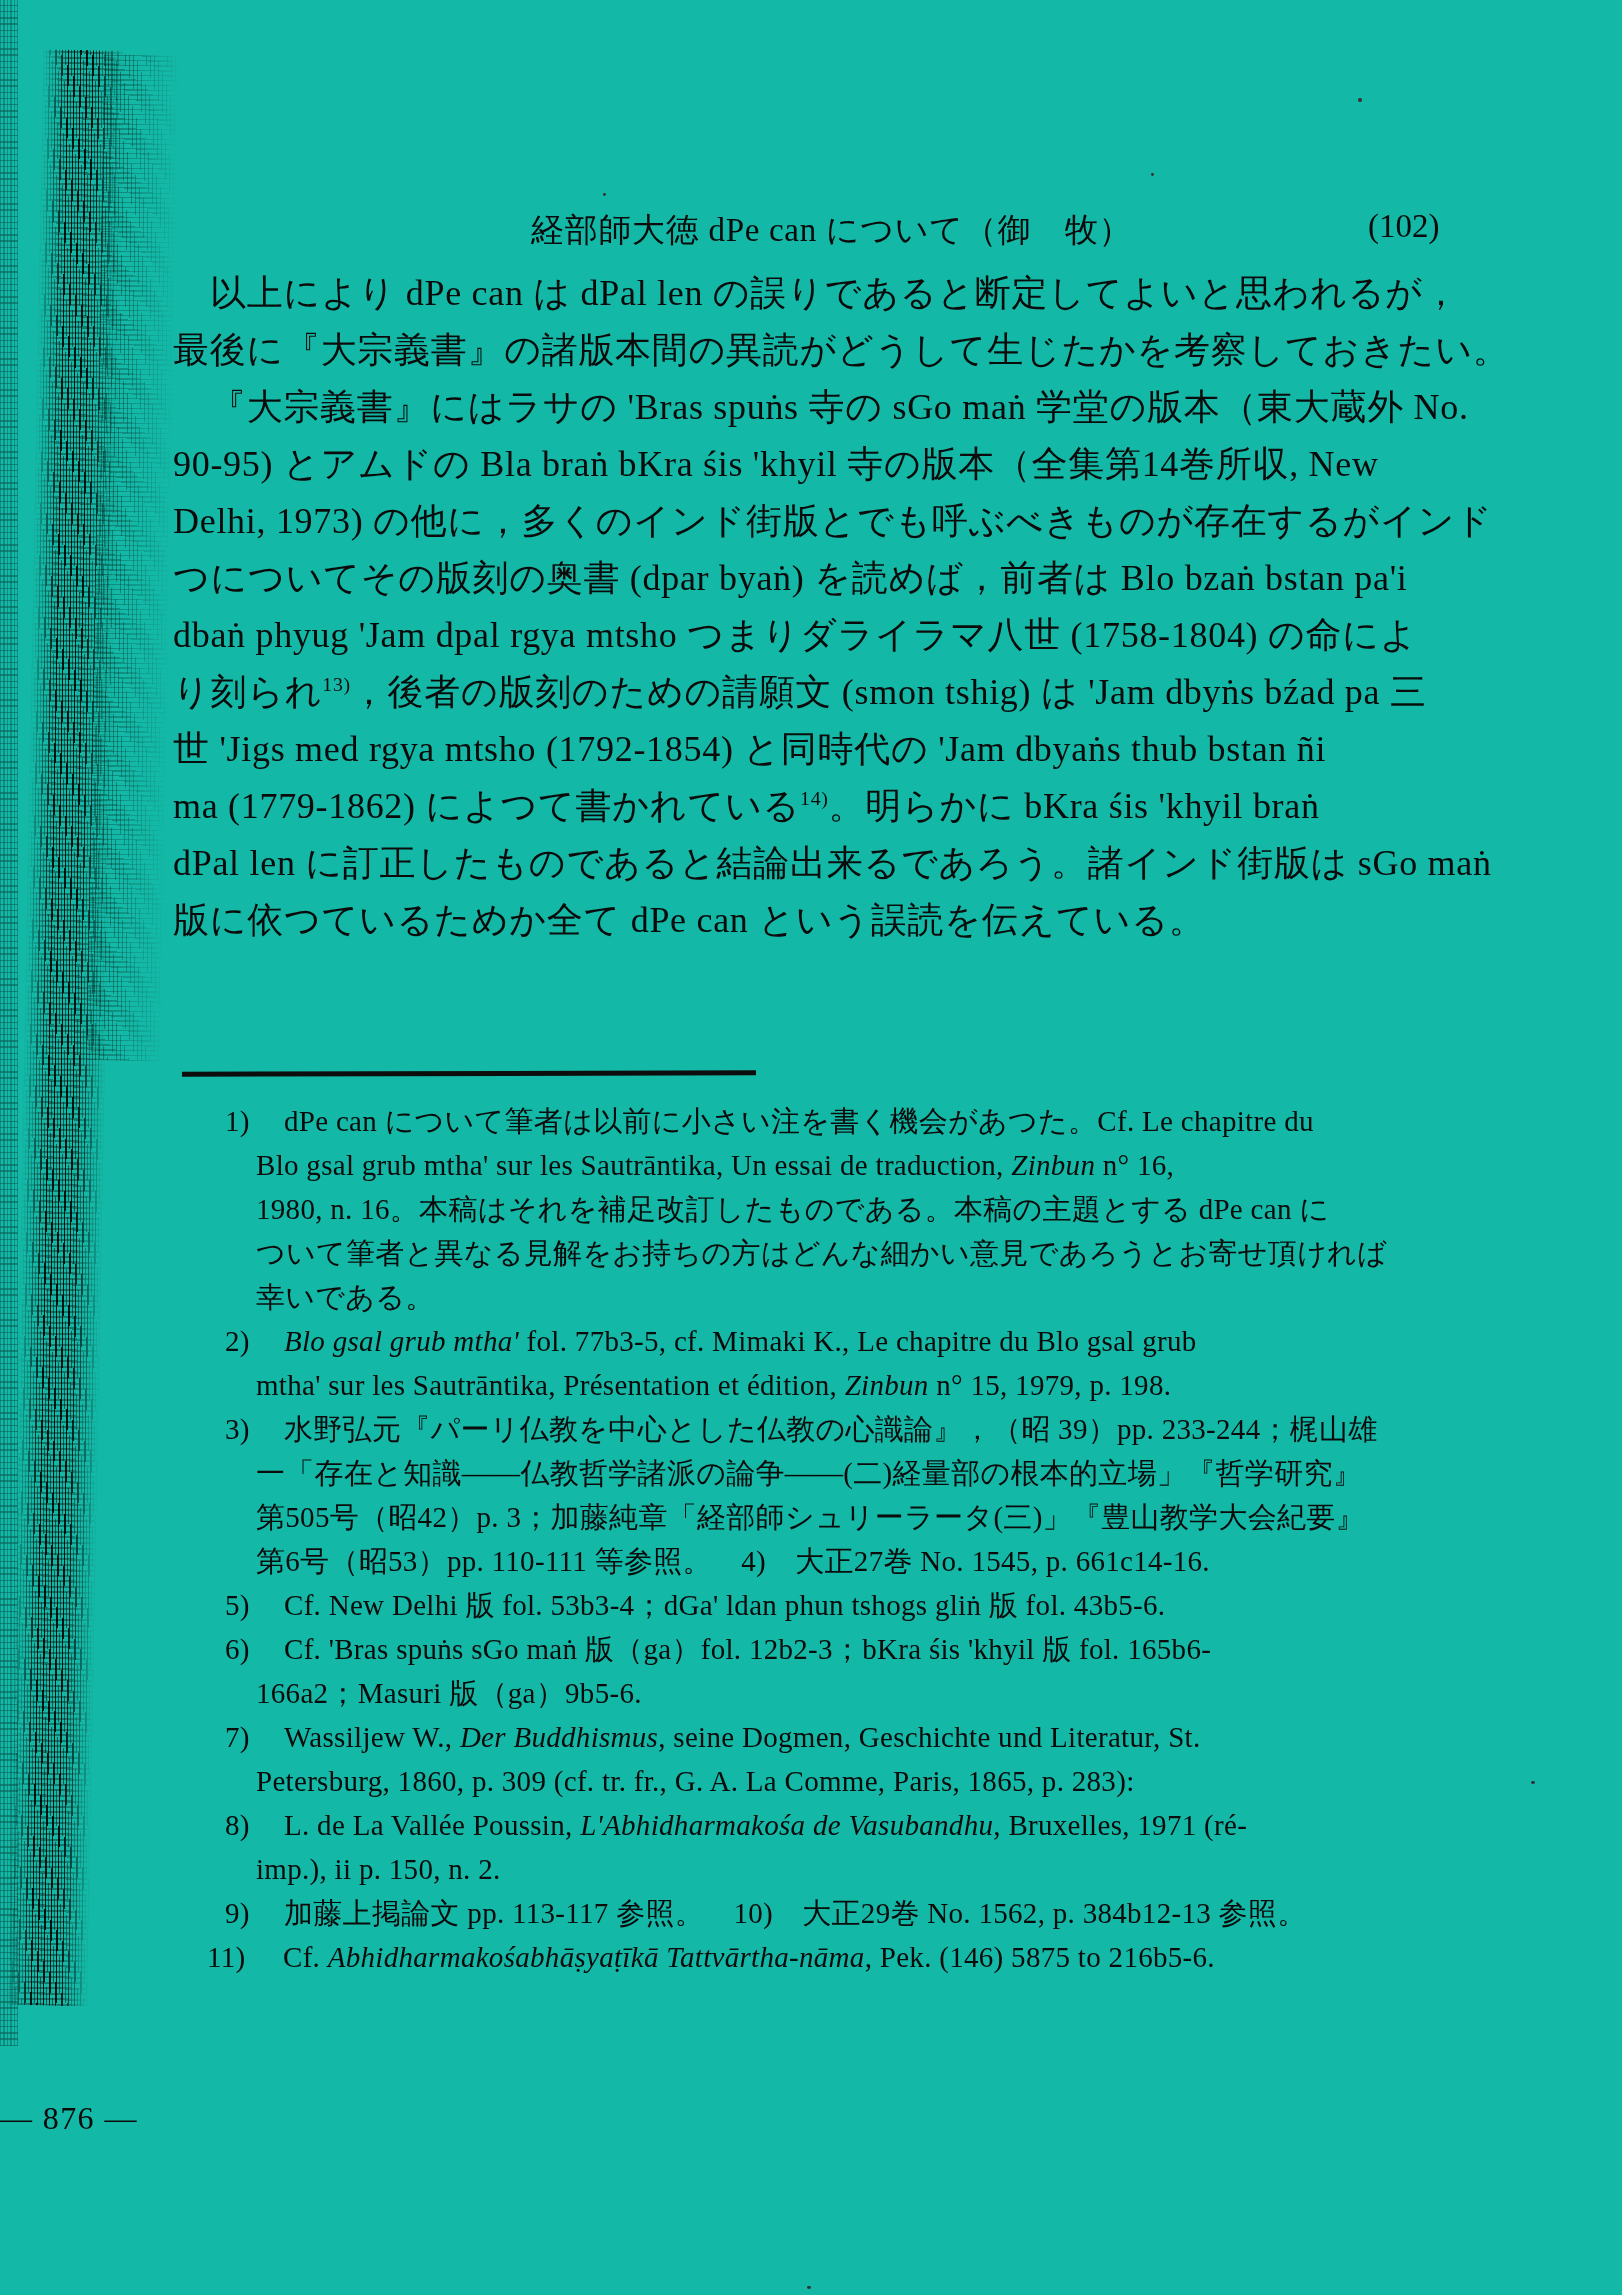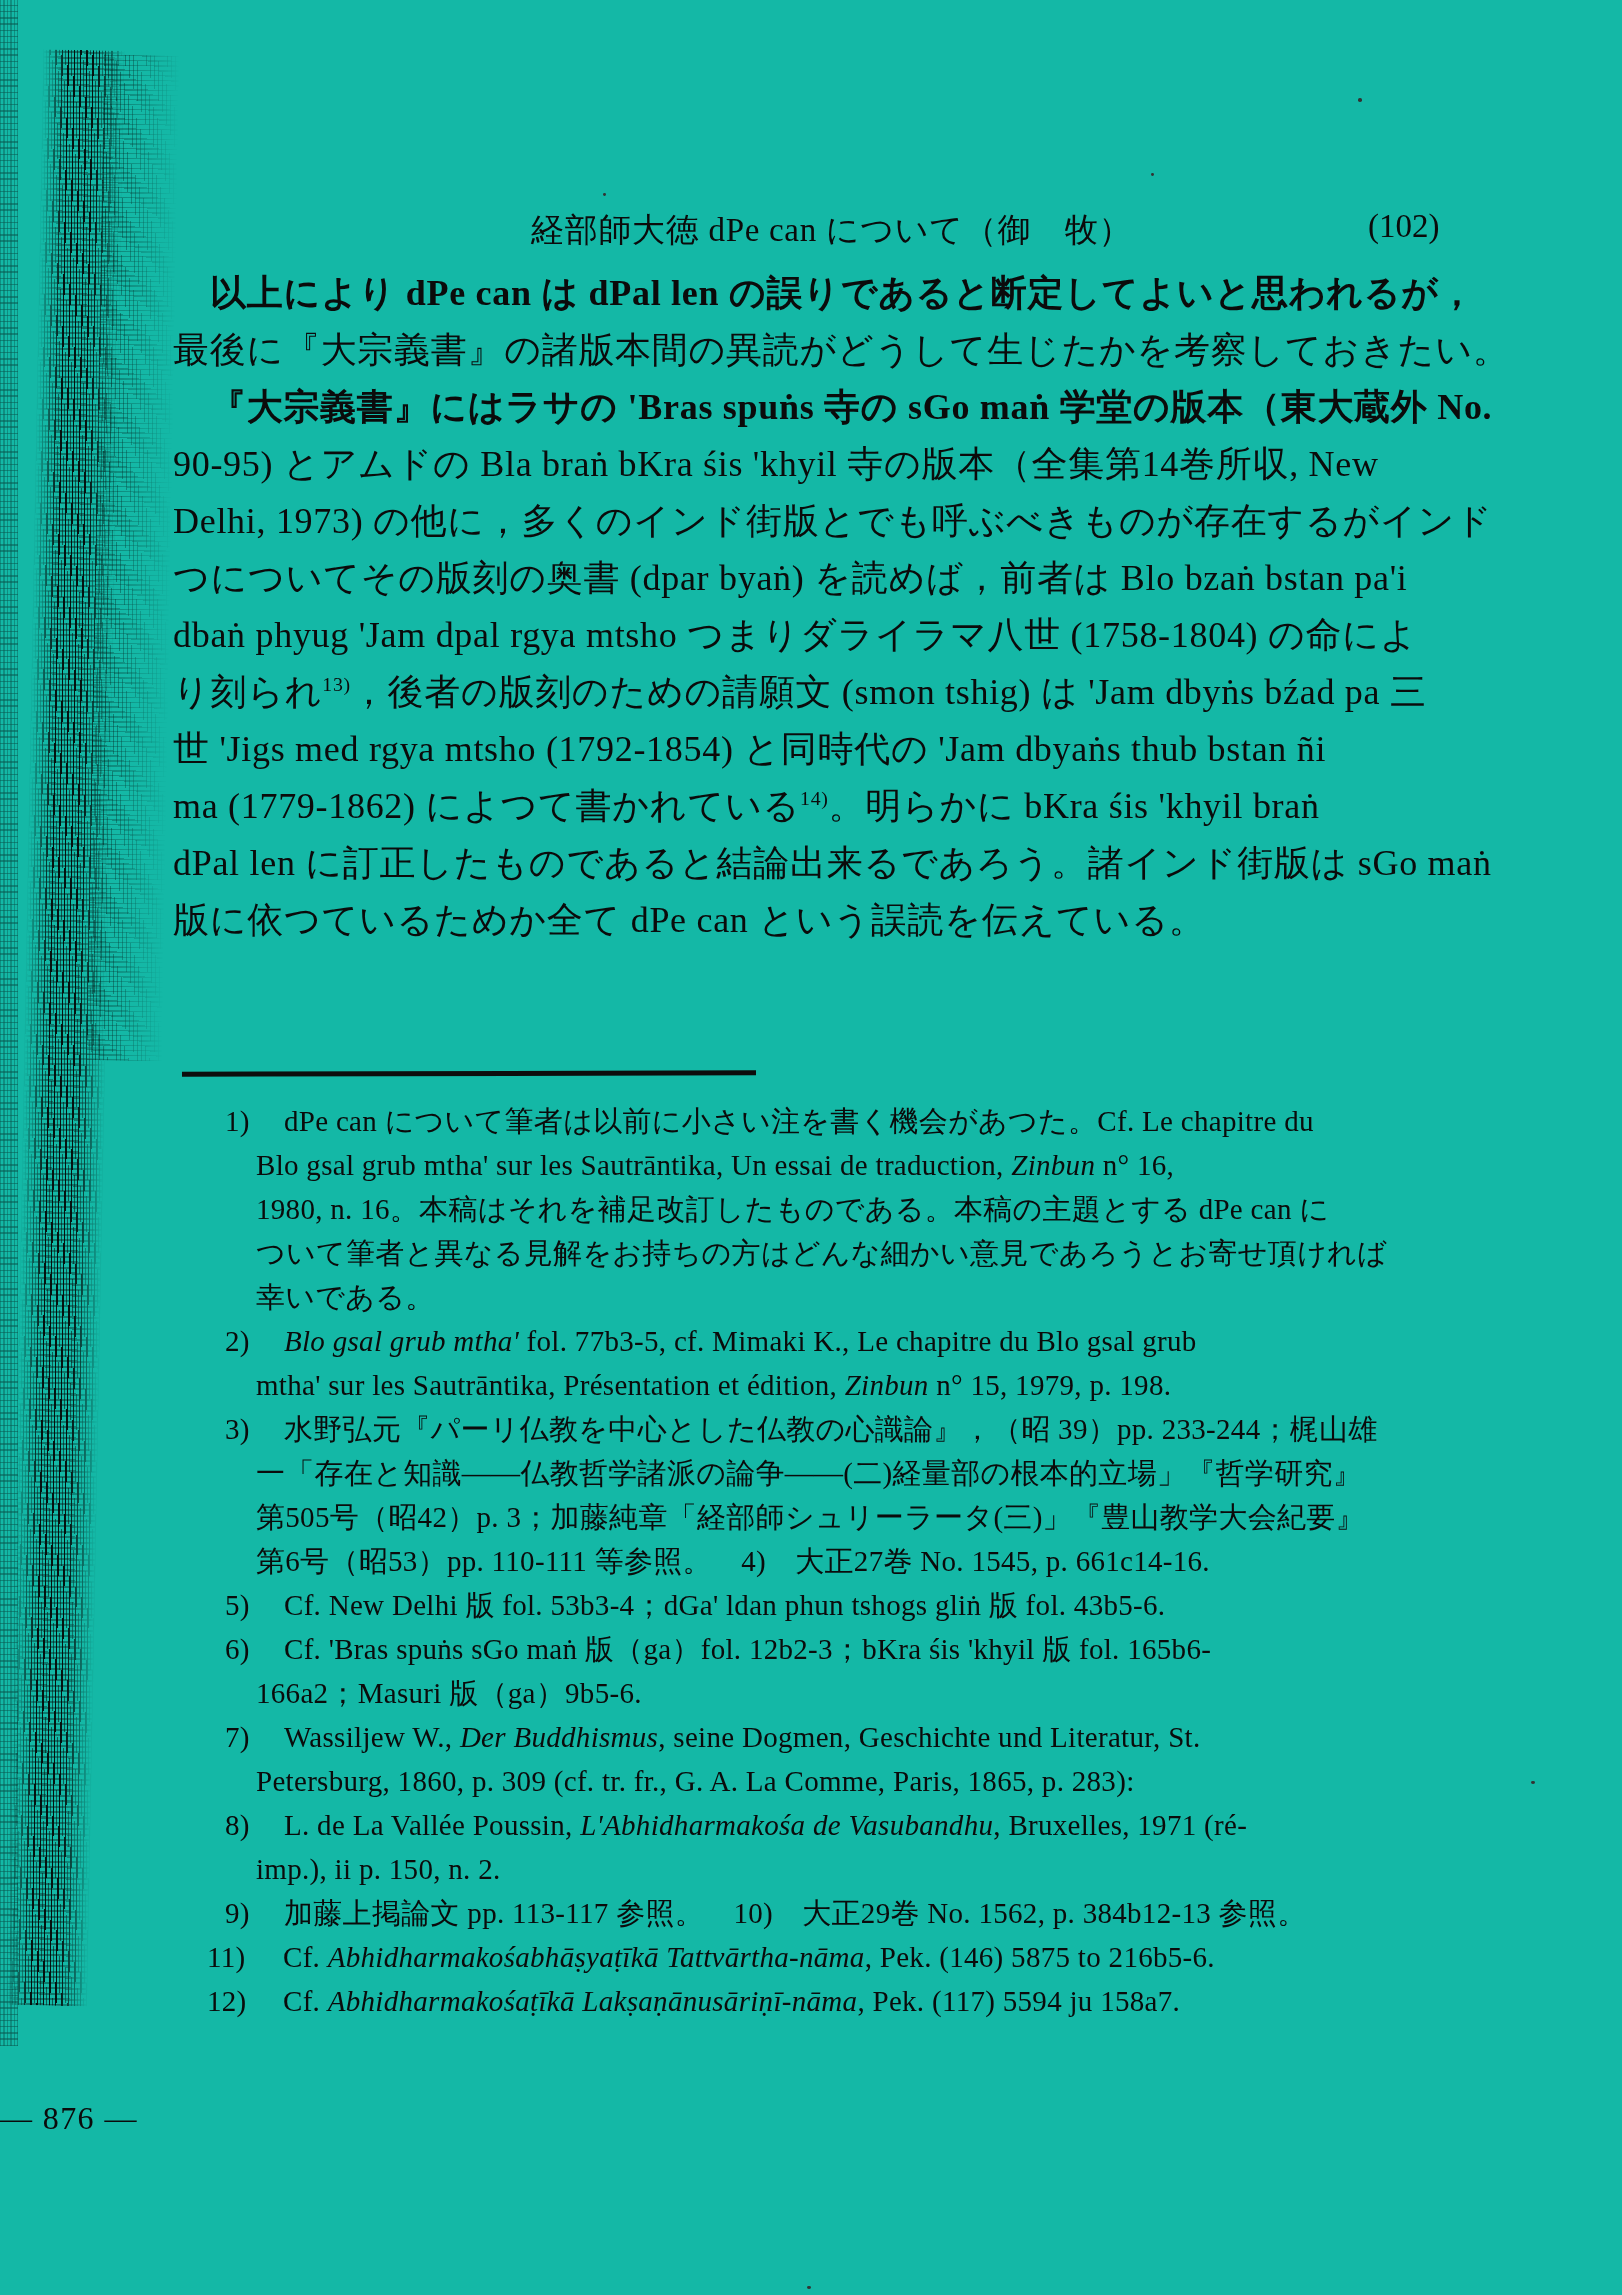--- a/index.html
+++ b/index.html
@@ -43,21 +43,21 @@
   .d2{left:1151px;top:173px;width:2.8px;height:2.8px;}
   .d3{left:603px;top:193px;width:2.8px;height:2.8px;}
   .d4{left:1531px;top:1781px;width:3.5px;height:2.8px;}
   .d5{left:807px;top:2286px;width:3.5px;height:2.8px;}
   
   .hdr-title{position:absolute;left:531px;top:208px;font-size:33px;white-space:nowrap;letter-spacing:0.7px;}
   .hdr-pageno{position:absolute;left:1368px;top:208px;font-size:33px;white-space:nowrap;}
   
   .body-block{position:absolute;left:173px;top:268px;width:1290px;font-size:36px;letter-spacing:0.7px;}
   .bl{height:57px;line-height:51px;white-space:nowrap;}
-  .bl.ind{padding-left:37px;font-weight:bold;}
+  .bl.ind{padding-left:37px;}
   sup{font-size:0.55em;vertical-align:super;line-height:0;}
   
   .fnrule{position:absolute;left:182px;top:1071px;width:574px;height:4.9px;background:#0d0d0d;transform:rotate(-0.15deg);}
   
   .fn-block{position:absolute;left:166px;top:1101px;width:1311px;font-size:29px;letter-spacing:0.3px;}
   .fl{height:44px;line-height:40px;white-space:nowrap;padding-left:90px;}
   .fnum{display:inline-block;width:59px;margin-left:-31px;}
   .fl.w2 .fnum{width:76px;margin-left:-49px;}
   .it{font-style:italic;}
   
@@ -111,19 +111,18 @@
     <div class="fl"><span><span>第6号（昭53）pp. 110-111 等参照。　4)　大正27巻 No. 1545, p. 661c14-16.</span></span></div>
     <div class="fl"><span class="fnum">5)</span><span><span>Cf. New Delhi 版 fol. 53b3-4；dGa' ldan phun tshogs gliṅ 版 fol. 43b5-6.</span></span></div>
     <div class="fl"><span class="fnum">6)</span><span><span>Cf. 'Bras spuṅs sGo maṅ 版（ga）fol. 12b2-3；bKra śis 'khyil 版 fol. 165b6-</span></span></div>
     <div class="fl"><span><span>166a2；Masuri 版（ga）9b5-6.</span></span></div>
     <div class="fl"><span class="fnum">7)</span><span><span>Wassiljew W., </span><span class="it">Der Buddhismus</span><span>, seine Dogmen, Geschichte und Literatur, St.</span></span></div>
     <div class="fl"><span><span>Petersburg, 1860, p. 309 (cf. tr. fr., G. A. La Comme, Paris, 1865, p. 283):</span></span></div>
     <div class="fl"><span class="fnum">8)</span><span><span>L. de La Vallée Poussin, </span><span class="it">L'Abhidharmakośa de Vasubandhu</span><span>, Bruxelles, 1971 (ré-</span></span></div>
     <div class="fl"><span><span>imp.), ii p. 150, n. 2.</span></span></div>
     <div class="fl"><span class="fnum">9)</span><span><span>加藤上掲論文 pp. 113-117 参照。　10)　大正29巻 No. 1562, p. 384b12-13 参照。</span></span></div>
     <div class="fl w2"><span class="fnum">11)</span><span><span>Cf. </span><span class="it">Abhidharmakośabhāṣyaṭīkā Tattvārtha-nāma</span><span>, Pek. (146) 5875 to 216b5-6.</span></span></div>
-    <div class="fl w2"><span class="fnum">12)</span><span><span>Cf. </span><span class="it">Abhidharmakośaṭīkā Lakṣaṇānusāriṇī-nāma</span><span>, Pek. (117) 5594 ju 158a7.</span></span></div>
   </div>
 
   <div class="pagenum">— 876 —</div>
 
 </div>
 
 
 </body></html>

